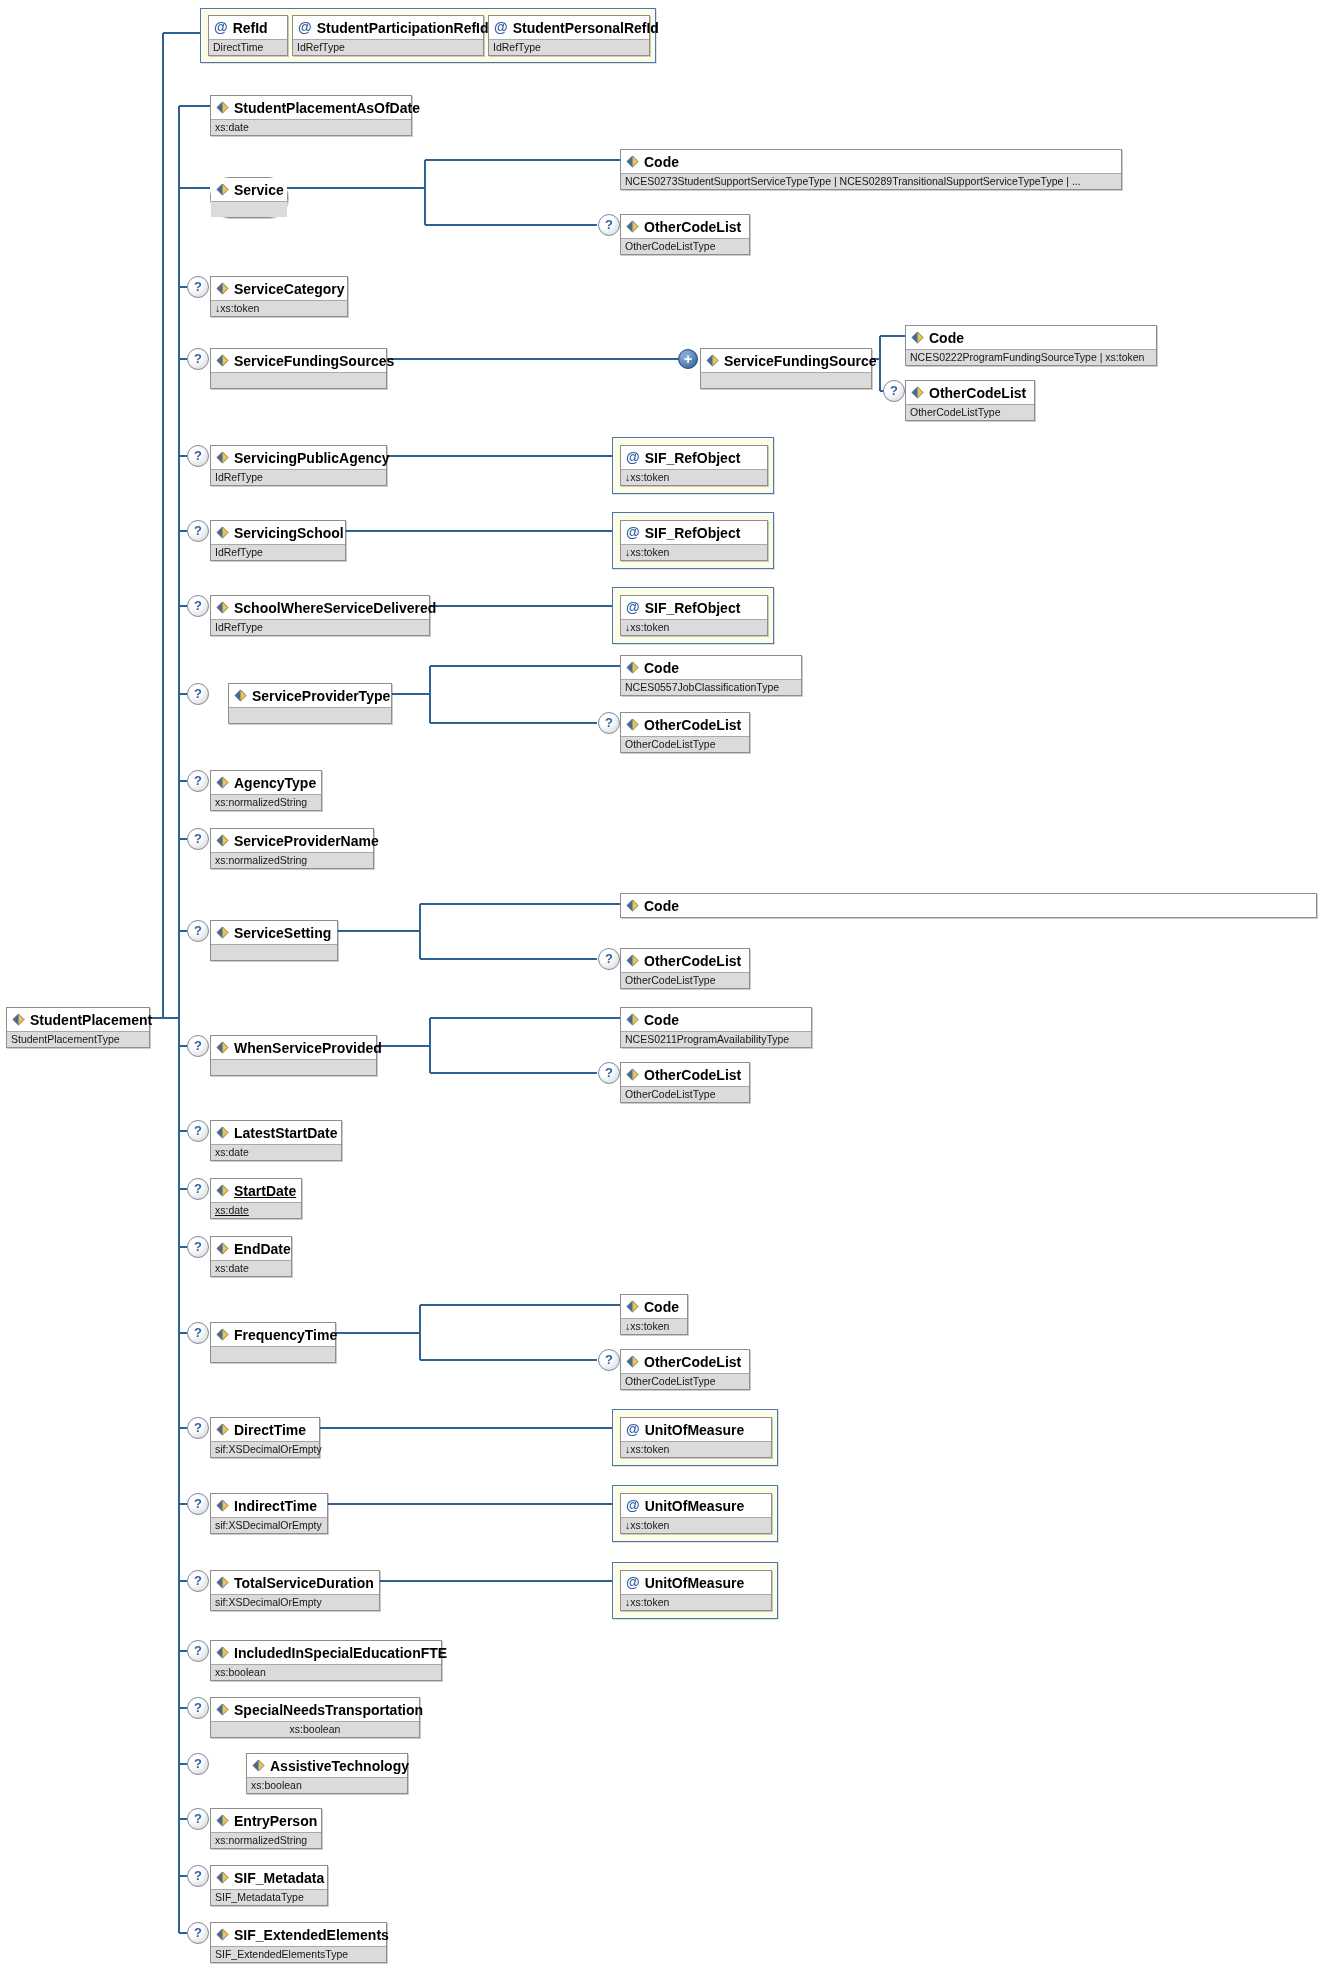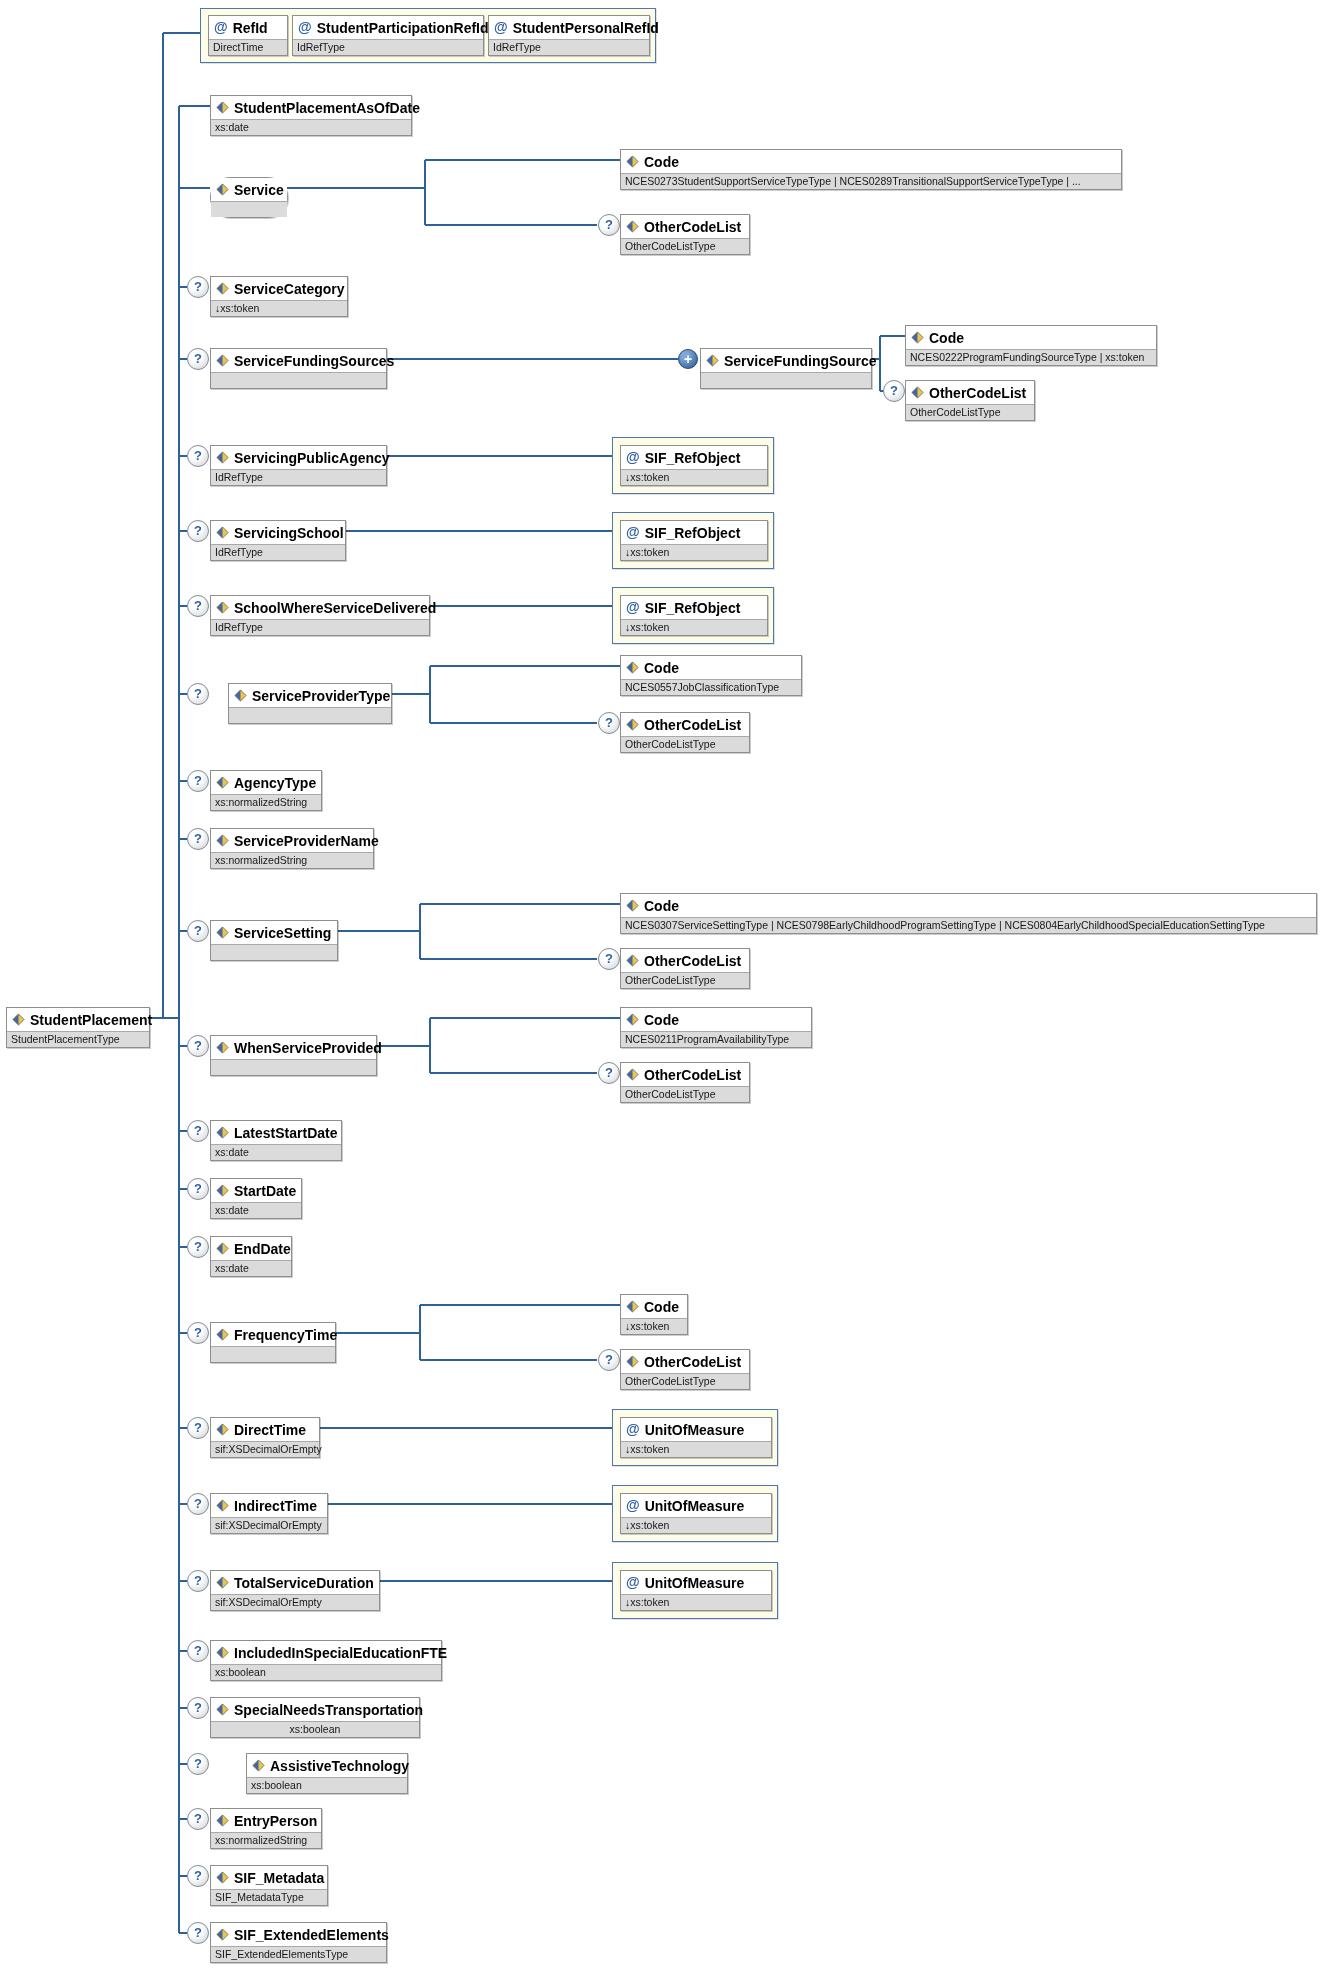--- a/index.html
+++ b/index.html
@@ -340,21 +340,20 @@
       <div class="bar">
         <div class="eicon">
           <svg width="13" height="13" viewBox="0 0 14 14">
             <polygon points="7,1 13,7 7,13 1,7" fill="#F3C53C"></polygon>
             <polygon points="7,1 1,7 7,13" fill="#3D69AC"></polygon>
             <polygon points="7,1 13,7 7,13 1,7" fill="none" stroke="#6F6F6F" stroke-width="1"></polygon>
           </svg>
         </div>
         <div class="nm">Code</div>
       </div>
-      <div class="ann">NCES0307ServiceSettingType | NCES0798EarlyChildhoodProgramSettingType | NCES0804EarlyChildhoodSpecialEducationSettingType</div>
     </div>
     <div class="box" style="left: 620px; top: 948px; width: 128px;">
       <div class="bar">
         <div class="eicon">
           <svg width="13" height="13" viewBox="0 0 14 14">
             <polygon points="7,1 13,7 7,13 1,7" fill="#F3C53C"></polygon>
             <polygon points="7,1 1,7 7,13" fill="#3D69AC"></polygon>
             <polygon points="7,1 13,7 7,13 1,7" fill="none" stroke="#6F6F6F" stroke-width="1"></polygon>
           </svg>
         </div>
@@ -407,21 +406,21 @@
           <svg width="13" height="13" viewBox="0 0 14 14">
             <polygon points="7,1 13,7 7,13 1,7" fill="#F3C53C"></polygon>
             <polygon points="7,1 1,7 7,13" fill="#3D69AC"></polygon>
             <polygon points="7,1 13,7 7,13 1,7" fill="none" stroke="#6F6F6F" stroke-width="1"></polygon>
           </svg>
         </div>
         <div class="nm">LatestStartDate</div>
       </div>
       <div class="ann">xs:date</div>
     </div>
-    <div class="box" style="left: 210px; top: 1178px; width: 90px;">
+    <div class="box" style="left: 210px; top: 1178px; width: 90px; text-decoration: underline;">
       <div class="bar">
         <div class="eicon">
           <svg width="13" height="13" viewBox="0 0 14 14">
             <polygon points="7,1 13,7 7,13 1,7" fill="#F3C53C"></polygon>
             <polygon points="7,1 1,7 7,13" fill="#3D69AC"></polygon>
             <polygon points="7,1 13,7 7,13 1,7" fill="none" stroke="#6F6F6F" stroke-width="1"></polygon>
           </svg>
         </div>
         <div class="nm">StartDate</div>
       </div>

